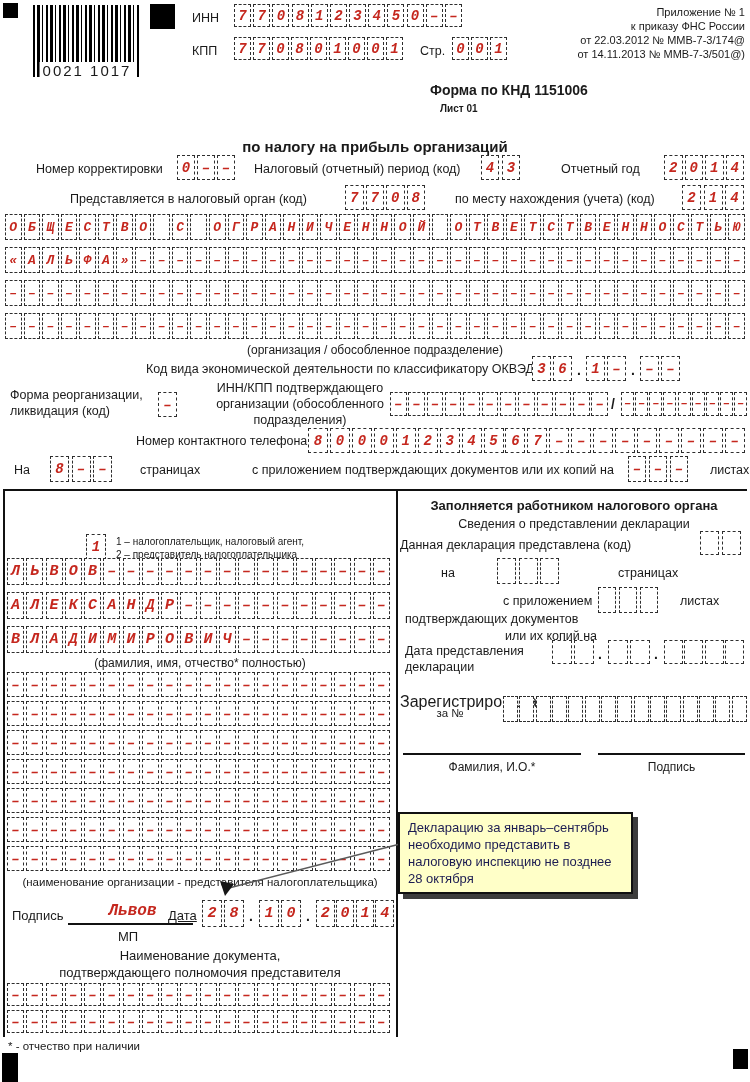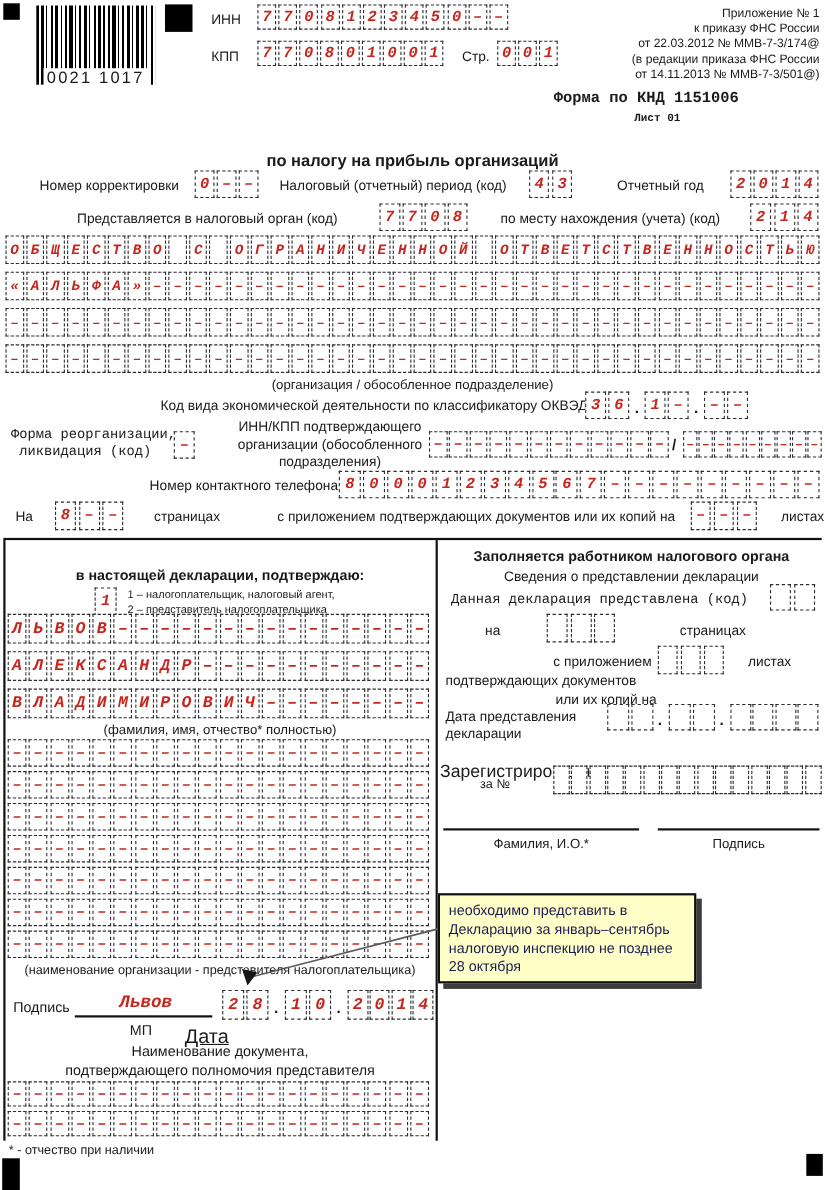--- a/index.html
+++ b/index.html
@@ -3,21 +3,21 @@
 <meta charset="utf-8">
 <style>
   :root{ --red:#c5271e; --ink:#1a1a1a; --cell-border:#2e2e2e; }
   html,body{margin:0;padding:0;background:#fff;}
   #page{position:relative;width:750px;height:1082px;background:#fff;
         font-family:"Liberation Sans",sans-serif;color:var(--ink);overflow:hidden;}
   .abs{position:absolute;}
   .lbl{font-size:12.5px;white-space:nowrap;}
   .cap{font-size:12px;text-align:center;white-space:nowrap;}
   .bold{font-weight:bold;}
-  .right{text-align:center;font-family:Liberation Mono, monospace;}
+  .right{text-align:left;}
   .center{text-align:center;}
   .sq{background:#000;}
   .hline{background:#111;}
   .vline{background:#111;}
 
   .cellrow{display:flex;justify-content:space-between;}
   .cell{box-sizing:border-box;flex:0 0 var(--cw,17px);width:var(--cw,17px);height:var(--ch,24px);
         border:1px dashed var(--cell-border);display:flex;align-items:center;justify-content:center;
         font-family:"Liberation Mono",monospace;font-style:italic;font-weight:bold;
         font-size:var(--cf,14px);color:var(--red);overflow:hidden;background:#fff;}
@@ -81,21 +81,20 @@
   <div class="abs cellrow" style="left:452px;top:37px;width:55px;--cw:17px;--ch:23px;">
       <span class="cell">0</span>
       <span class="cell">0</span>
       <span class="cell">1</span>
     </div>
 
   <div class="abs appendix" style="left:430px;top:5px;width:315px;">
     <div>Приложение № 1</div>
     <div>к приказу ФНС России</div>
     <div>от 22.03.2012 № ММВ-7-3/174@</div>
-    <div>(в редакции приказа ФНС России</div>
     <div>от 14.11.2013 № ММВ-7-3/501@)</div>
   </div>
   <div class="abs bold right" style="left:430px;top:82px;width:315px;font-size:14px;">Форма по КНД 1151006</div>
   <div class="abs bold right" style="left:440px;top:103px;width:315px;font-size:10px;">Лист 01</div>
 
   <div class="abs bold center" style="left:0;top:138px;width:750px;font-size:15px;">по налогу на прибыль организаций</div>
 
   <div class="abs lbl" style="left:36px;top:162px;">Номер корректировки</div>
   <div class="abs cellrow" style="left:177px;top:155px;width:58px;--cw:18px;--ch:25px;">
       <span class="cell">0</span>
@@ -386,21 +385,20 @@
       <span class="cell">–</span>
       <span class="cell">–</span>
       <span class="cell">–</span>
     </div>
   <div class="abs lbl" style="left:710px;top:463px;">листах</div>
 
   <div class="abs hline" style="left:3px;top:489px;width:744px;height:2px;"></div>
   <div class="abs vline" style="left:396px;top:491px;width:2px;height:546px;"></div>
   <div class="abs vline" style="left:3px;top:491px;width:2px;height:546px;"></div>
 
-  <div class="abs bold center" style="left:5px;top:515px;width:390px;font-size:13px;">в настоящей декларации, подтверждаю:</div>
   <div class="abs cellrow" style="left:86px;top:534px;width:20px;--cw:20px;--ch:26px;">
       <span class="cell">1</span>
     </div>
   <div class="abs" style="left:116px;top:536px;font-size:10px;">1 – налогоплательщик, налоговый агент,</div>
   <div class="abs" style="left:116px;top:549px;font-size:10px;">2 – представитель налогоплательщика</div>
 
   <div class="abs cellrow" style="left:7px;top:558px;width:383px;--cw:17px;--ch:27px;--cf:15px;">
       <span class="cell">Л</span>
       <span class="cell">Ь</span>
       <span class="cell">В</span>
@@ -621,21 +619,21 @@
       <span class="cell">–</span>
       <span class="cell">–</span>
       <span class="cell">–</span>
     </div>
   <div class="abs cap" style="left:5px;top:876px;width:390px;font-size:11.5px;">(наименование организации - представителя налогоплательщика)</div>
 
   <div class="abs lbl" style="left:12px;top:908px;font-size:13px;">Подпись</div>
   <div class="abs signature" style="left:75px;top:902px;width:115px;">Львов</div>
   <div class="abs sigline" style="left:68px;top:923px;width:125px;"></div>
   <div class="abs lbl" style="left:118px;top:929px;font-size:13px;">МП</div>
-  <div class="abs lbl" style="left:168px;top:932px;font-size:18px;text-decoration:underline;">Дата</div>
+  <div class="abs lbl" style="left:168px;top:908px;font-size:13px;text-decoration:underline;">Дата</div>
   <div class="abs cellrow" style="left:202px;top:900px;width:42px;--cw:20px;--ch:27px;--cf:15px;">
       <span class="cell">2</span>
       <span class="cell">8</span>
     </div>
   <div class="abs dot" style="left:249px;top:908px;">.</div>
   <div class="abs cellrow" style="left:259px;top:900px;width:42px;--cw:20px;--ch:27px;--cf:15px;">
       <span class="cell">1</span>
       <span class="cell">0</span>
     </div>
   <div class="abs dot" style="left:306px;top:908px;">.</div>
@@ -760,19 +758,19 @@
   <div class="abs sigline" style="left:403px;top:753px;width:178px;"></div>
   <div class="abs sigline" style="left:598px;top:753px;width:147px;"></div>
   <div class="abs cap" style="left:403px;top:760px;width:178px;">Фамилия, И.О.*</div>
   <div class="abs cap" style="left:598px;top:760px;width:147px;">Подпись</div>
 
   <svg class="abs" style="left:215px;top:828px;" width="190" height="75">
     <line x1="185" y1="16" x2="14" y2="60" stroke="#5a5a5a" stroke-width="1.5"></line>
     <polygon points="5,53 19,56 10,68" fill="#161616"></polygon>
   </svg>
   <div class="abs" id="note">
+    <div>Декларацию за январь–сентябрь</div>
     <div>необходимо представить в</div>
-    <div>Декларацию за январь–сентябрь</div>
     <div>налоговую инспекцию не позднее</div>
     <div>28 октября</div>
   </div>
 
 </div>
 
 </body></html>

